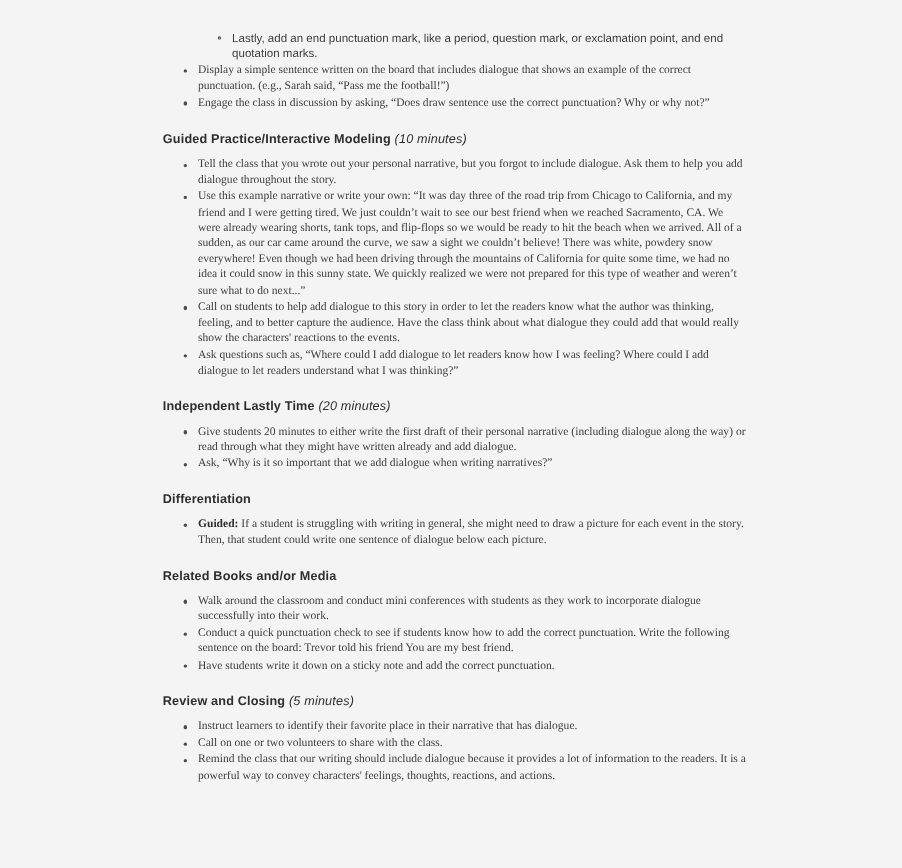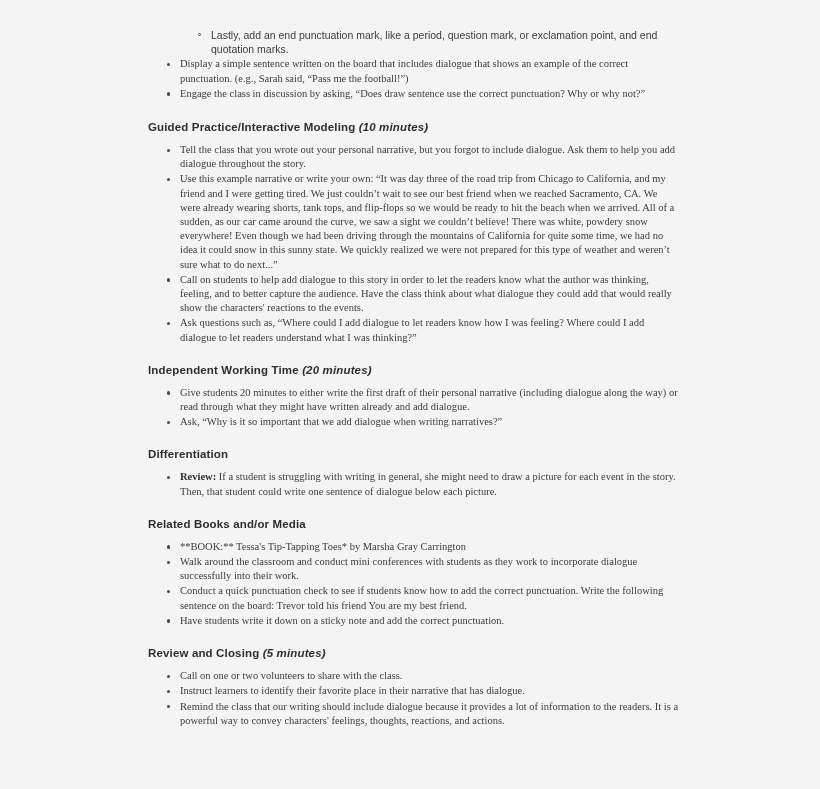--- a/index.html
+++ b/index.html
@@ -31,21 +31,21 @@
     font-size: 11.5px;
     font-weight: bold;
     color: #2e2e2e;
     margin: 0;
     padding: 0;
     letter-spacing: 0.15px;
     line-height: 14px;
   }
   h2.section-heading .mins {
     font-style: italic;
-    font-weight: bold;
+    font-weight: normal;
   }
   .heading-block {
     margin-top: 18px;
     margin-bottom: 9px;
   }
   .heading-block.first-heading {
     margin-top: 19px;
   }
   ul.bullets {
     list-style: none;
@@ -123,50 +123,47 @@
       <h2 class="section-heading"><span>Guided Practice/Interactive Modeling</span> <span class="mins">(10 minutes)</span></h2>
     </div>
     <ul class="bullets">
       <li>Tell the class that you wrote out your personal narrative, but you forgot to include dialogue. Ask them to help you add dialogue throughout the story.</li>
       <li>Use this example narrative or write your own: “It was day three of the road trip from Chicago to California, and my friend and I were getting tired. We just couldn’t wait to see our best friend when we reached Sacramento, CA. We were already wearing shorts, tank tops, and flip-flops so we would be ready to hit the beach when we arrived. All of a sudden, as our car came around the curve, we saw a sight we couldn’t believe! There was white, powdery snow everywhere! Even though we had been driving through the mountains of California for quite some time, we had no idea it could snow in this sunny state. We quickly realized we were not prepared for this type of weather and weren’t sure what to do next...”</li>
       <li>Call on students to help add dialogue to this story in order to let the readers know what the author was thinking, feeling, and to better capture the audience. Have the class think about what dialogue they could add that would really show the characters' reactions to the events.</li>
       <li>Ask questions such as, “Where could I add dialogue to let readers know how I was feeling? Where could I add dialogue to let readers understand what I was thinking?”</li>
     </ul>
 
     <div class="heading-block">
-      <h2 class="section-heading"><span>Independent Working Time</span> <span class="mins">(20 minutes)</span></h2>
+      <h2 class="section-heading"><span>Independent Lastly Time</span> <span class="mins">(20 minutes)</span></h2>
     </div>
     <ul class="bullets">
       <li>Give students 20 minutes to either write the first draft of their personal narrative (including dialogue along the way) or read through what they might have written already and add dialogue.</li>
       <li>Ask, “Why is it so important that we add dialogue when writing narratives?”</li>
     </ul>
 
     <div class="heading-block">
       <h2 class="section-heading"><span>Differentiation</span></h2>
     </div>
     <ul class="bullets">
-      <li><span class="lead-label">Review:</span> <span>If a student is struggling with writing in general, she might need to draw a picture for each event in the story. Then, that student could write one sentence of dialogue below each picture.</span></li>
+      <li><span class="lead-label">Guided:</span> <span>If a student is struggling with writing in general, she might need to draw a picture for each event in the story. Then, that student could write one sentence of dialogue below each picture.</span></li>
     </ul>
 
     <div class="heading-block">
       <h2 class="section-heading"><span>Related Books and/or Media</span></h2>
     </div>
-    <ul class="bullets">
-      <li>**BOOK:** Tessa's Tip-Tapping Toes* by Marsha Gray Carrington</li>
-    </ul>
 
     <ul class="bullets">
       <li>Walk around the classroom and conduct mini conferences with students as they work to incorporate dialogue successfully into their work.</li>
       <li>Conduct a quick punctuation check to see if students know how to add the correct punctuation. Write the following sentence on the board: Trevor told his friend You are my best friend.</li>
       <li>Have students write it down on a sticky note and add the correct punctuation.</li>
     </ul>
 
     <div class="heading-block">
       <h2 class="section-heading"><span>Review and Closing</span> <span class="mins">(5 minutes)</span></h2>
     </div>
     <ul class="bullets">
+      <li>Instruct learners to identify their favorite place in their narrative that has dialogue.</li>
       <li>Call on one or two volunteers to share with the class.</li>
-      <li>Instruct learners to identify their favorite place in their narrative that has dialogue.</li>
       <li>Remind the class that our writing should include dialogue because it provides a lot of information to the readers. It is a powerful way to convey characters' feelings, thoughts, reactions, and actions.</li>
     </ul>
 
   </div>
 </div>
 
 </body></html>

